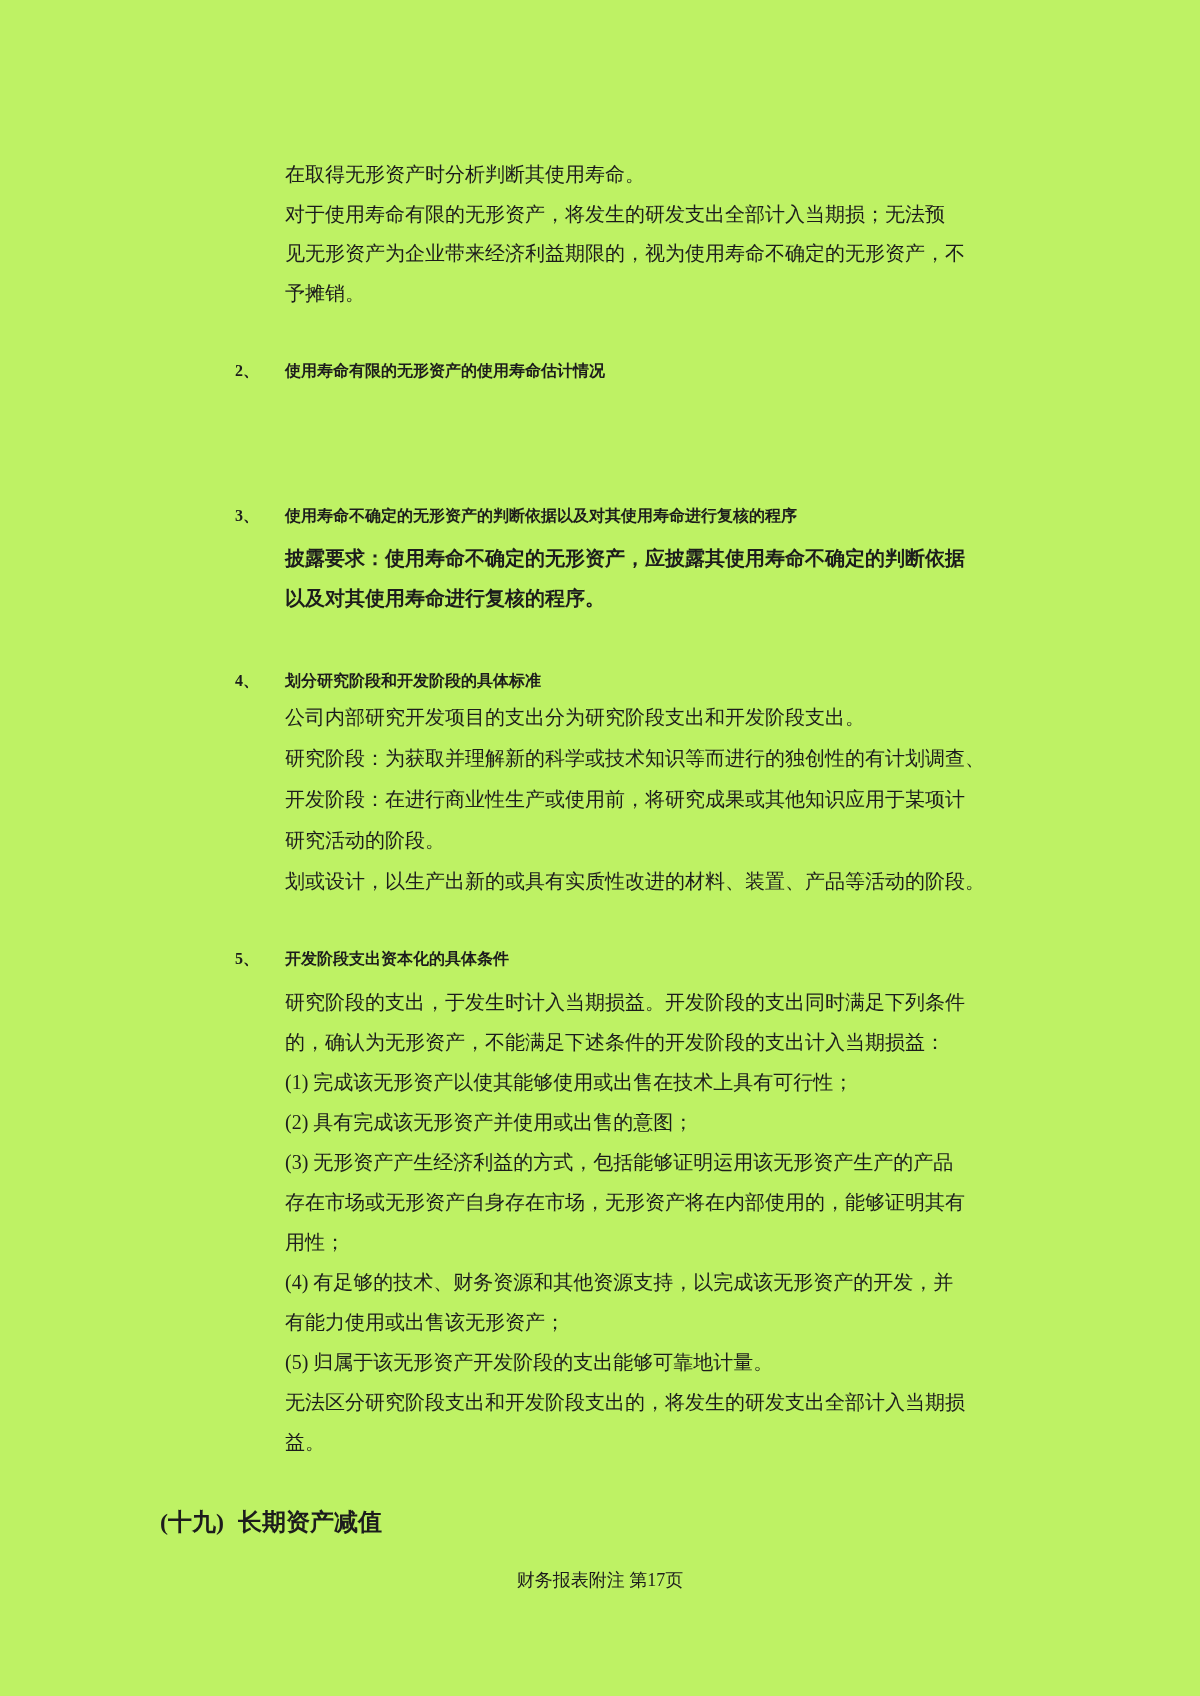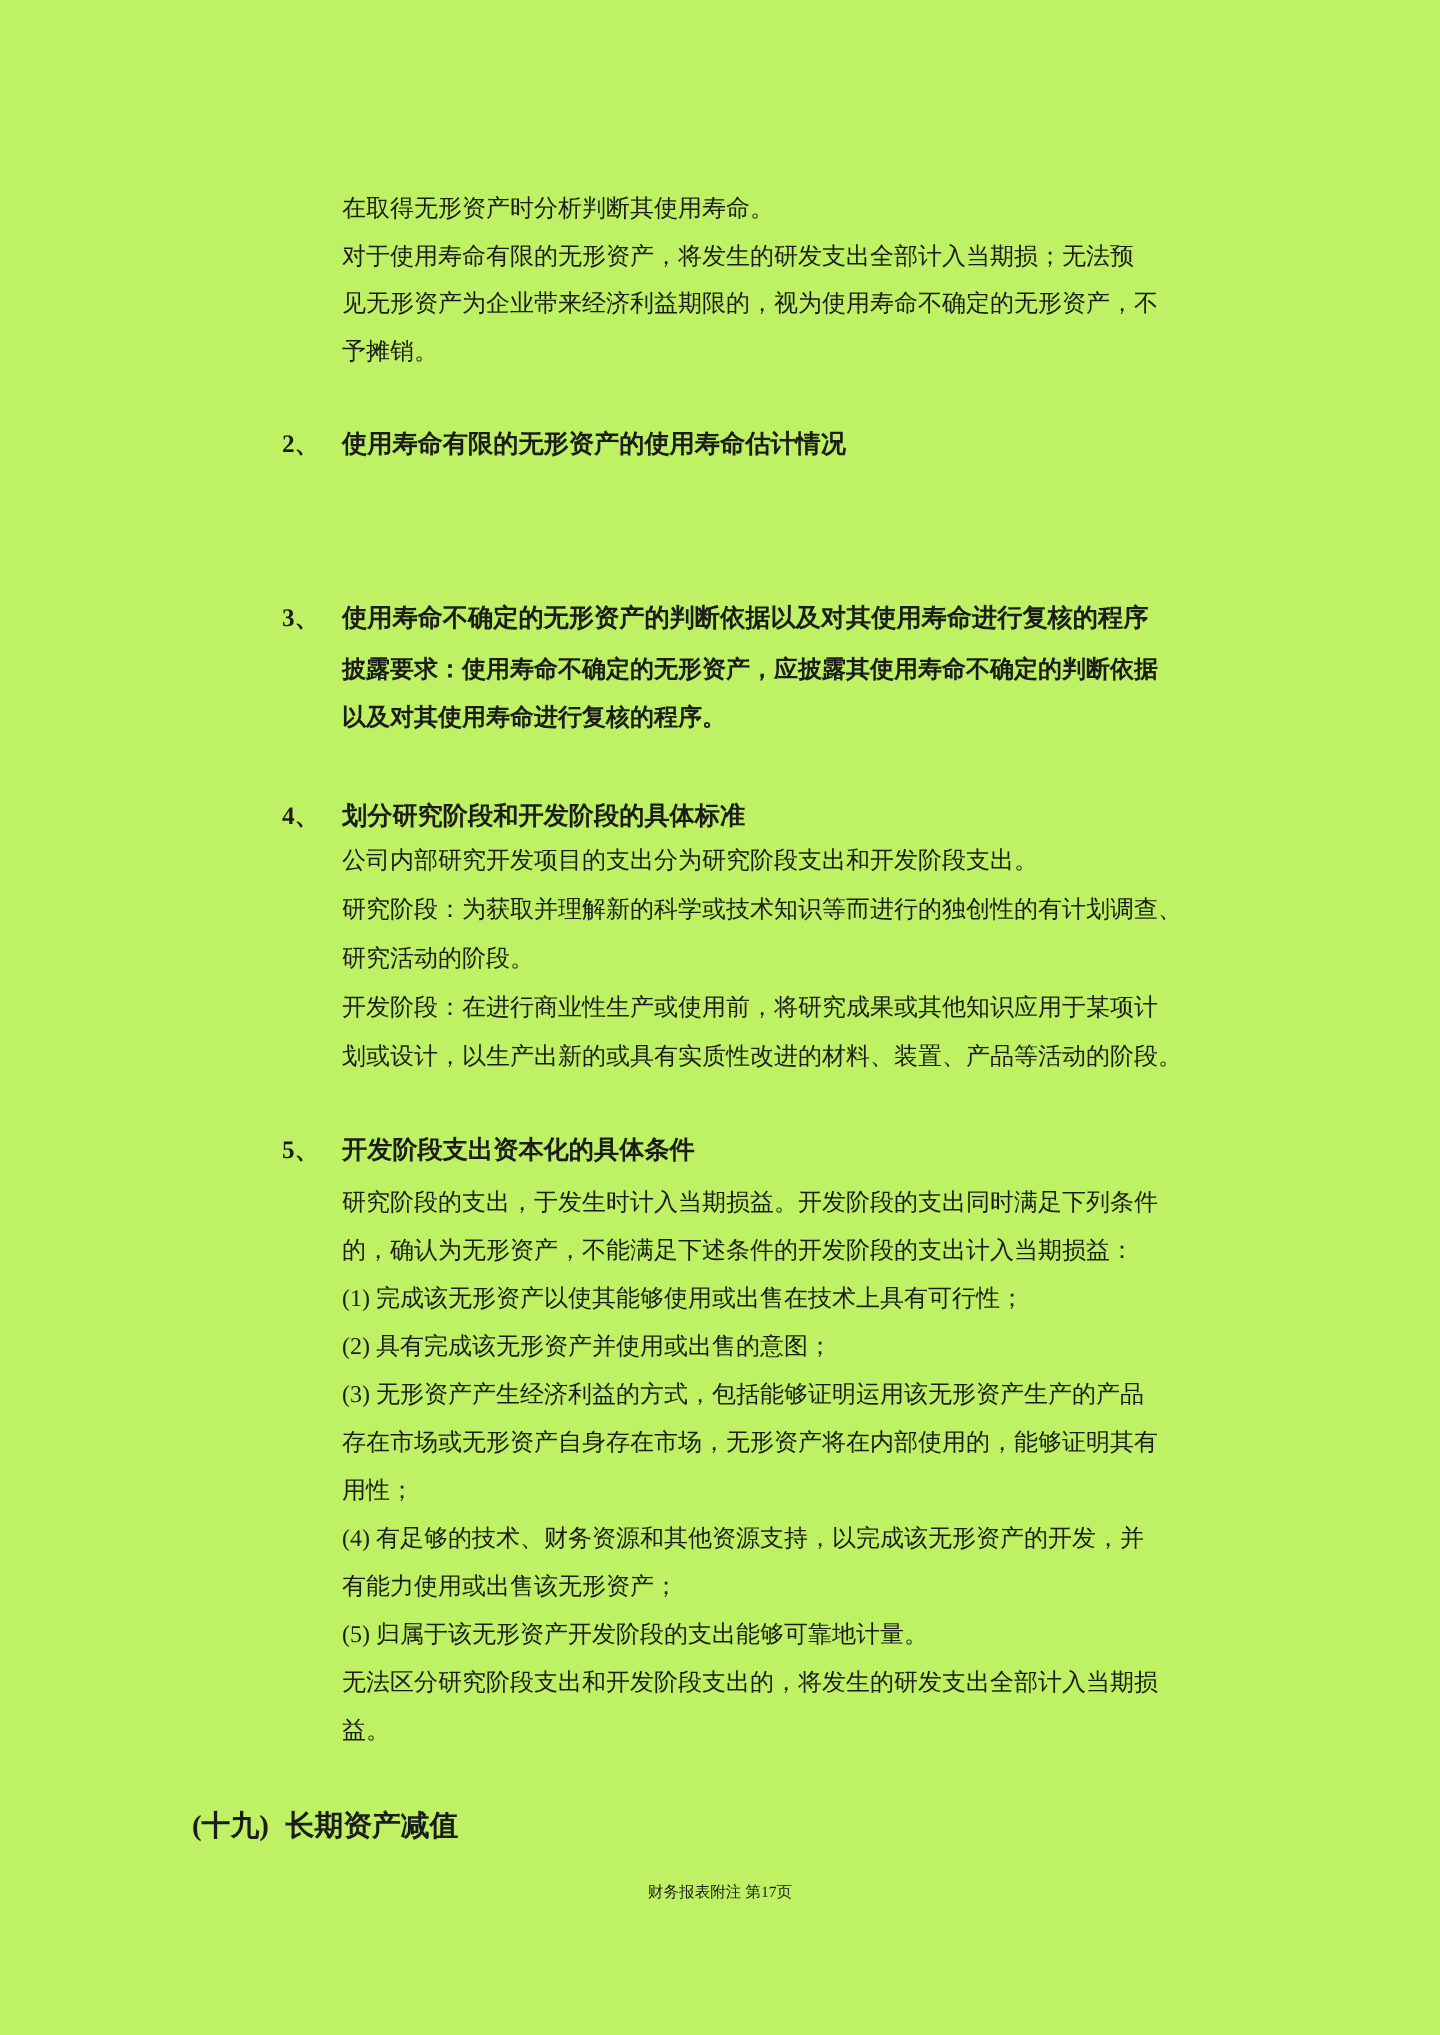--- a/index.html
+++ b/index.html
@@ -5,41 +5,41 @@
   html,body { margin:0; padding:0; background:#ffffff; }
   .page {
     position:relative; width:1200px; height:1696px; margin:0 auto;
     background:#bef264; color:#1c1c1c; overflow:hidden;
     font-family:"Liberation Serif","DejaVu Serif",serif;
   }
   .para { position:absolute; left:285px; font-size:20px; line-height:39.5px; }
   .para .line { white-space:nowrap; }
   .para.lh41 { line-height:41px; }
   .para.lh40 { line-height:40px; }
-  .heading { position:absolute; left:235px; font-weight:bold; font-size:21px; line-height:25px; white-space:nowrap; }
+  .heading { position:absolute; left:235px; font-weight:bold; font-size:16px; line-height:25px; white-space:nowrap; }
   .heading .h-num { display:inline-block; width:50px; }
   .heading19 { position:absolute; left:160px; font-weight:bold; font-size:24px; line-height:26px; white-space:nowrap; }
   .heading19 .h-title { margin-left:14px; }
   table.ul-table {
     position:absolute; left:235px; top:386px; width:730px;
     border-collapse:collapse; table-layout:fixed;
     border-top:4px solid #141414; border-bottom:2px solid #2a2a2a;
     font-size:19px;
   }
   table.ul-table th, table.ul-table td {
     font-weight:normal; text-align:center; vertical-align:middle;
     padding:0; white-space:nowrap;
   }
   table.ul-table th { height:26px; border-bottom:1px dotted #777; }
   table.ul-table td { height:28px; }
   table.ul-table th + th, table.ul-table td + td { border-left:1px solid #3a3a3a; }
   .col1 { width:225px; } .col2 { width:155px; } .col3 { width:193px; } .col4 { width:157px; }
   .footer {
     position:absolute; left:0; top:1568px; width:100%;
-    text-align:center; font-size:13px; white-space:nowrap;
+    text-align:center; font-size:18px; white-space:nowrap;
   }
 </style>
 </head>
 <body>
 
 <div class="page">
 
   <div class="para" style="top:155px;">
     <div class="line">在取得无形资产时分析判断其使用寿命。</div>
     <div class="line">对于使用寿命有限的无形资产，将发生的研发支出全部计入当期损；无法预</div>
@@ -59,22 +59,22 @@
     <div class="line">披露要求：使用寿命不确定的无形资产，应披露其使用寿命不确定的判断依据</div>
     <div class="line">以及对其使用寿命进行复核的程序。</div>
   </div>
 
   <div class="heading" style="top:668px;">
     <span class="h-num">4、</span><span class="h-title">划分研究阶段和开发阶段的具体标准</span>
   </div>
   <div class="para lh41" style="top:697px;">
     <div class="line">公司内部研究开发项目的支出分为研究阶段支出和开发阶段支出。</div>
     <div class="line">研究阶段：为获取并理解新的科学或技术知识等而进行的独创性的有计划调查、</div>
+    <div class="line">开发阶段：在进行商业性生产或使用前，将研究成果或其他知识应用于某项计</div>
     <div class="line">研究活动的阶段。</div>
-    <div class="line">开发阶段：在进行商业性生产或使用前，将研究成果或其他知识应用于某项计</div>
     <div class="line">划或设计，以生产出新的或具有实质性改进的材料、装置、产品等活动的阶段。</div>
   </div>
 
   <div class="heading" style="top:946px;">
     <span class="h-num">5、</span><span class="h-title">开发阶段支出资本化的具体条件</span>
   </div>
   <div class="para lh40" style="top:982px;">
     <div class="line">研究阶段的支出，于发生时计入当期损益。开发阶段的支出同时满足下列条件</div>
     <div class="line">的，确认为无形资产，不能满足下述条件的开发阶段的支出计入当期损益：</div>
     <div class="line">(1) 完成该无形资产以使其能够使用或出售在技术上具有可行性；</div>

